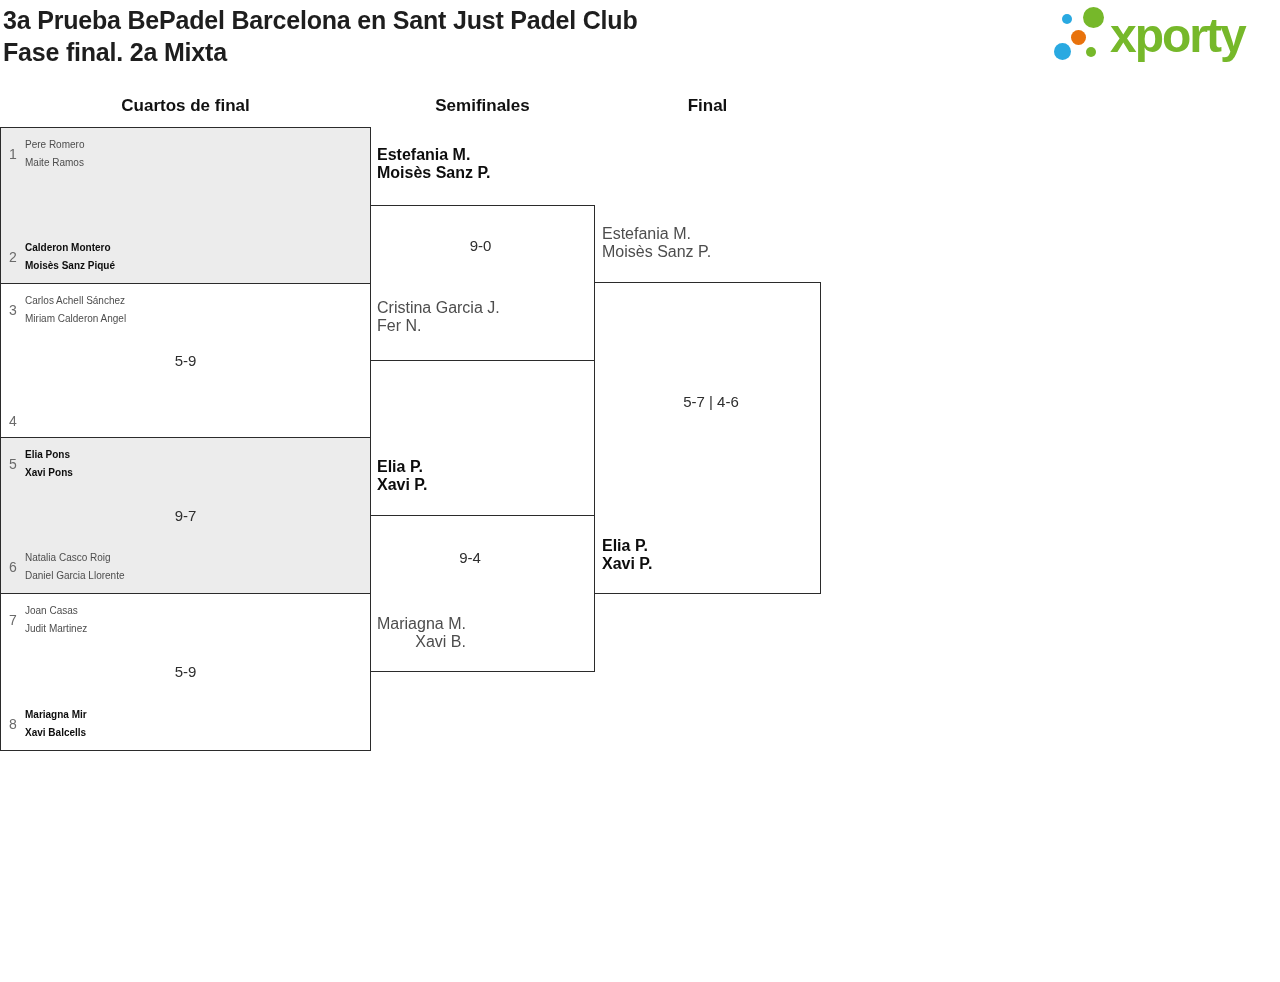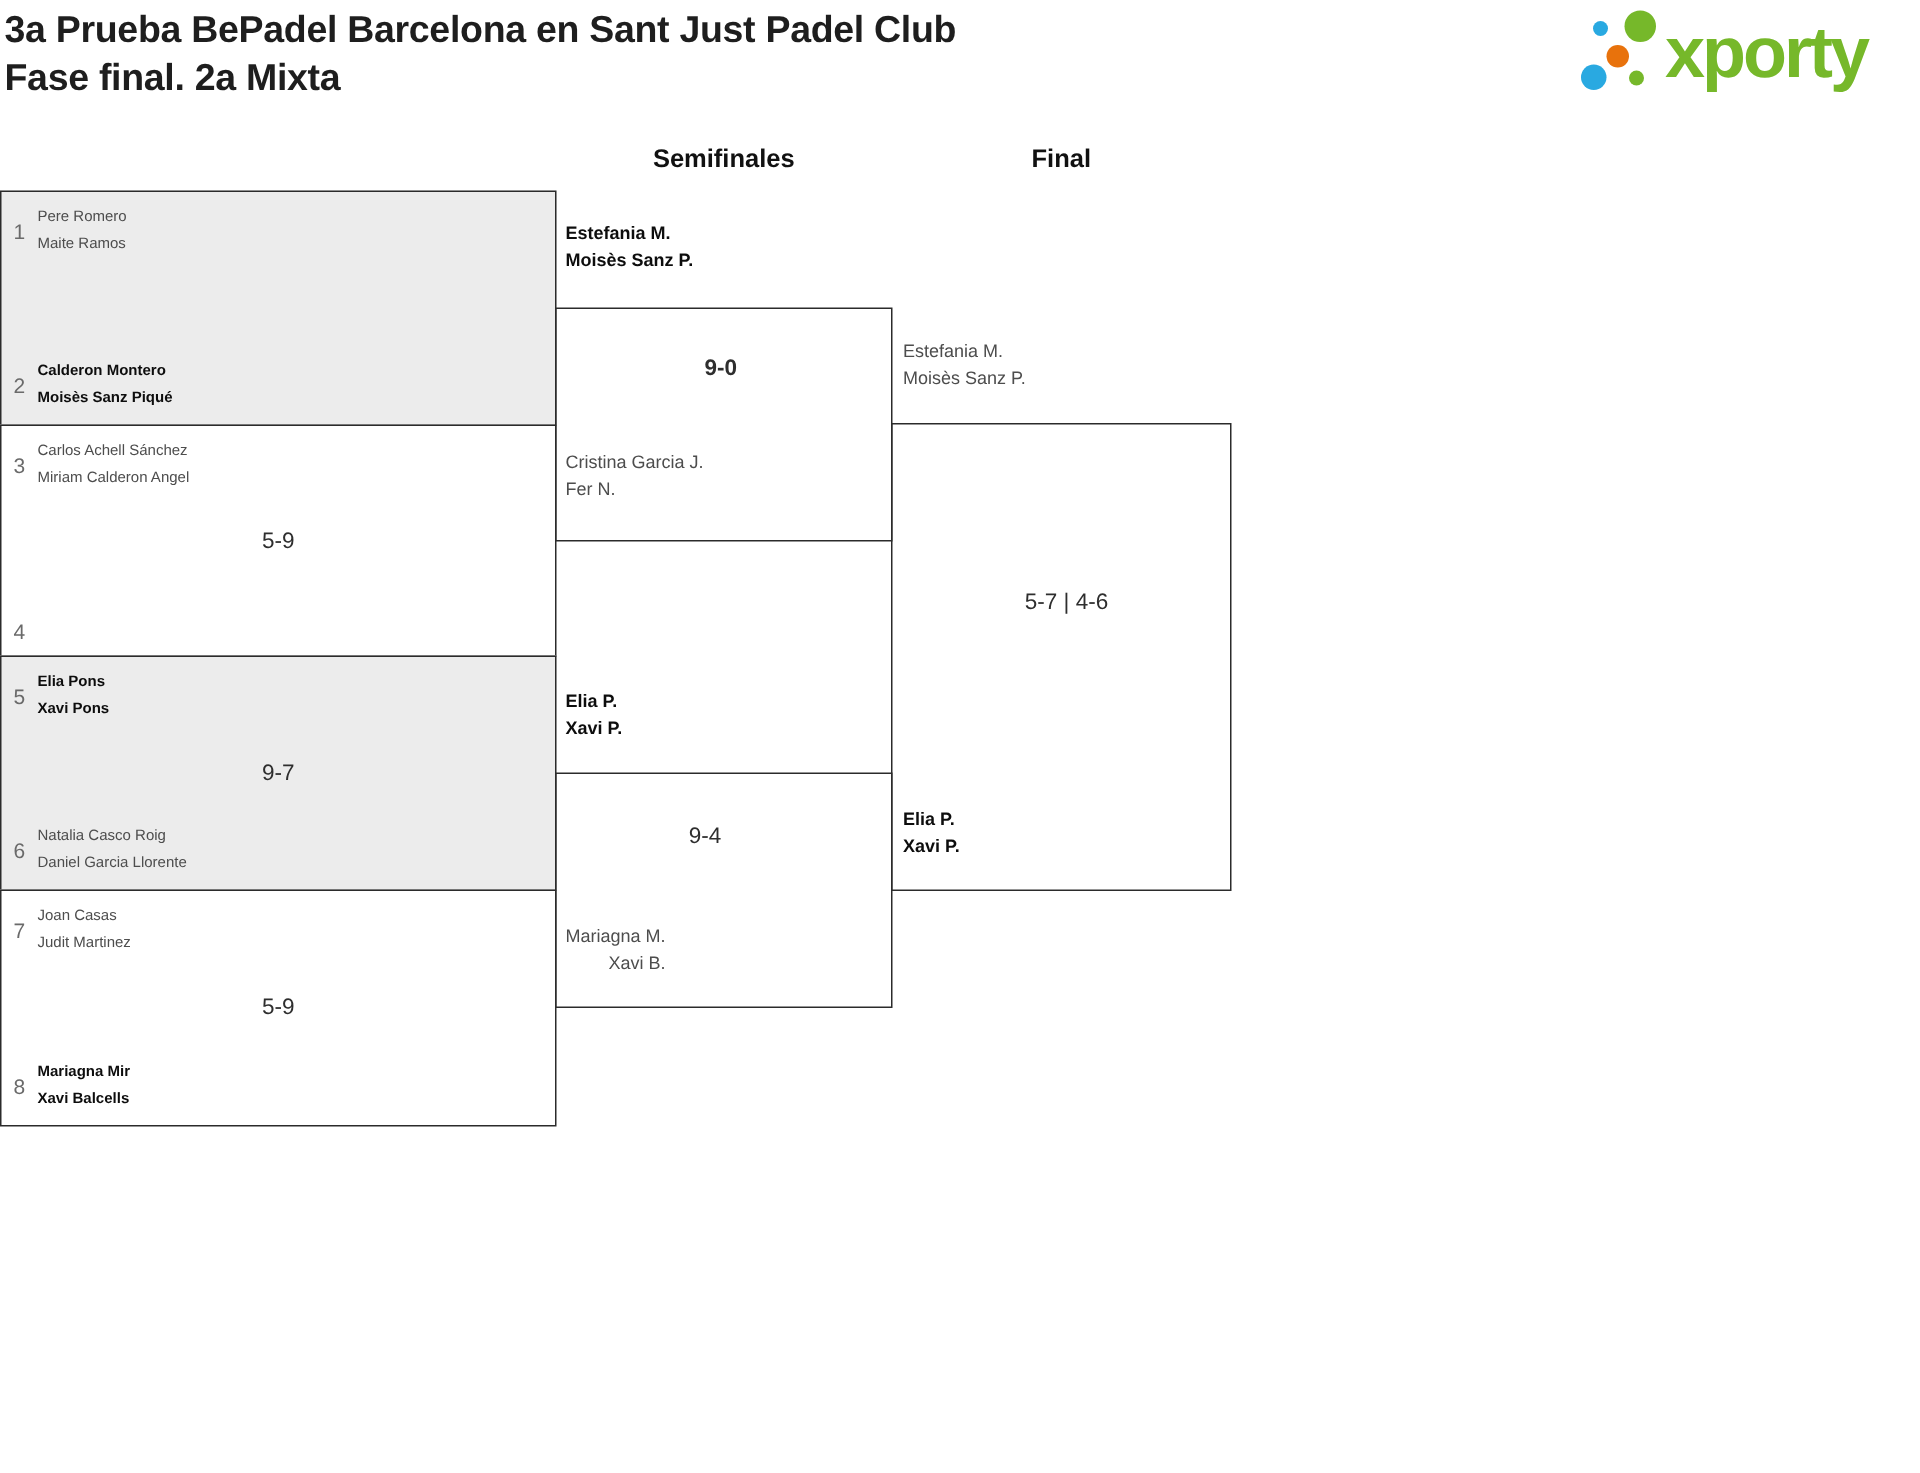--- a/index.html
+++ b/index.html
@@ -42,26 +42,26 @@
   .team-row { position:absolute; left:8px; right:8px; display:flex; align-items:center; }
   .team-row.top { top:8px; }
   .team-row.bottom { bottom:8px; }
   .seed { width:16px; flex:0 0 16px; font-size:14px; color:#6a6a6a; }
   .names { font-size:10px; line-height:18px; }
   .loser  { color:#4d4d4d; font-weight:400; }
   .winner { color:#0d0d0d; font-weight:700; }
 
   .score { position:absolute; text-align:center; font-size:15px; color:#2e2e2e; }
   .score.qf-score { left:0; right:0; top:50%; margin-top:-9px; }
-  .score.sf1-score { left:370px; width:221px; top:237px;font-weight:bold; }
+  .score.sf1-score { left:370px; width:221px; top:237px; }
   .score.sf2-score { left:370px; width:188px; top:549px;padding-left:12px; }
   .score.fin-score { left:594px; width:234px; top:393px; }
 
   
-  .slot { position:absolute; font-size:12px; line-height:18px; }
+  .slot { position:absolute; font-size:16px; line-height:18px; }
   .slot.sf1-top { left:377px; top:146px; }
   .slot.sf1-bot { left:377px; top:299px; }
   .slot.sf2-top { left:377px; top:458px; }
   .slot.sf2-bot { left:377px; top:615px;text-align:right; }
   .slot.fin-top { left:602px; top:225px; }
   .slot.fin-bot { left:602px; top:537px; }
 </style>
 </head>
 <body>
 
@@ -74,20 +74,21 @@
 
   <div class="logo">
     <span class="dot blue-sm"></span>
     <span class="dot green-lg"></span>
     <span class="dot orange-md"></span>
     <span class="dot blue-lg"></span>
     <span class="dot green-sm"></span>
     <span class="logo-text">xporty</span>
   </div>
 
+  <div class="round-label rl-qf">Cuartos de final</div>
   <div class="round-label rl-sf">Semifinales</div>
   <div class="round-label rl-f">Final</div>
 
   <div class="match qf qf1 shaded">
     <div class="team-row top">
       <span class="seed">1</span>
       <div class="names loser">
         <div>Pere Romero</div>
         <div>Maite Ramos</div>
       </div>

